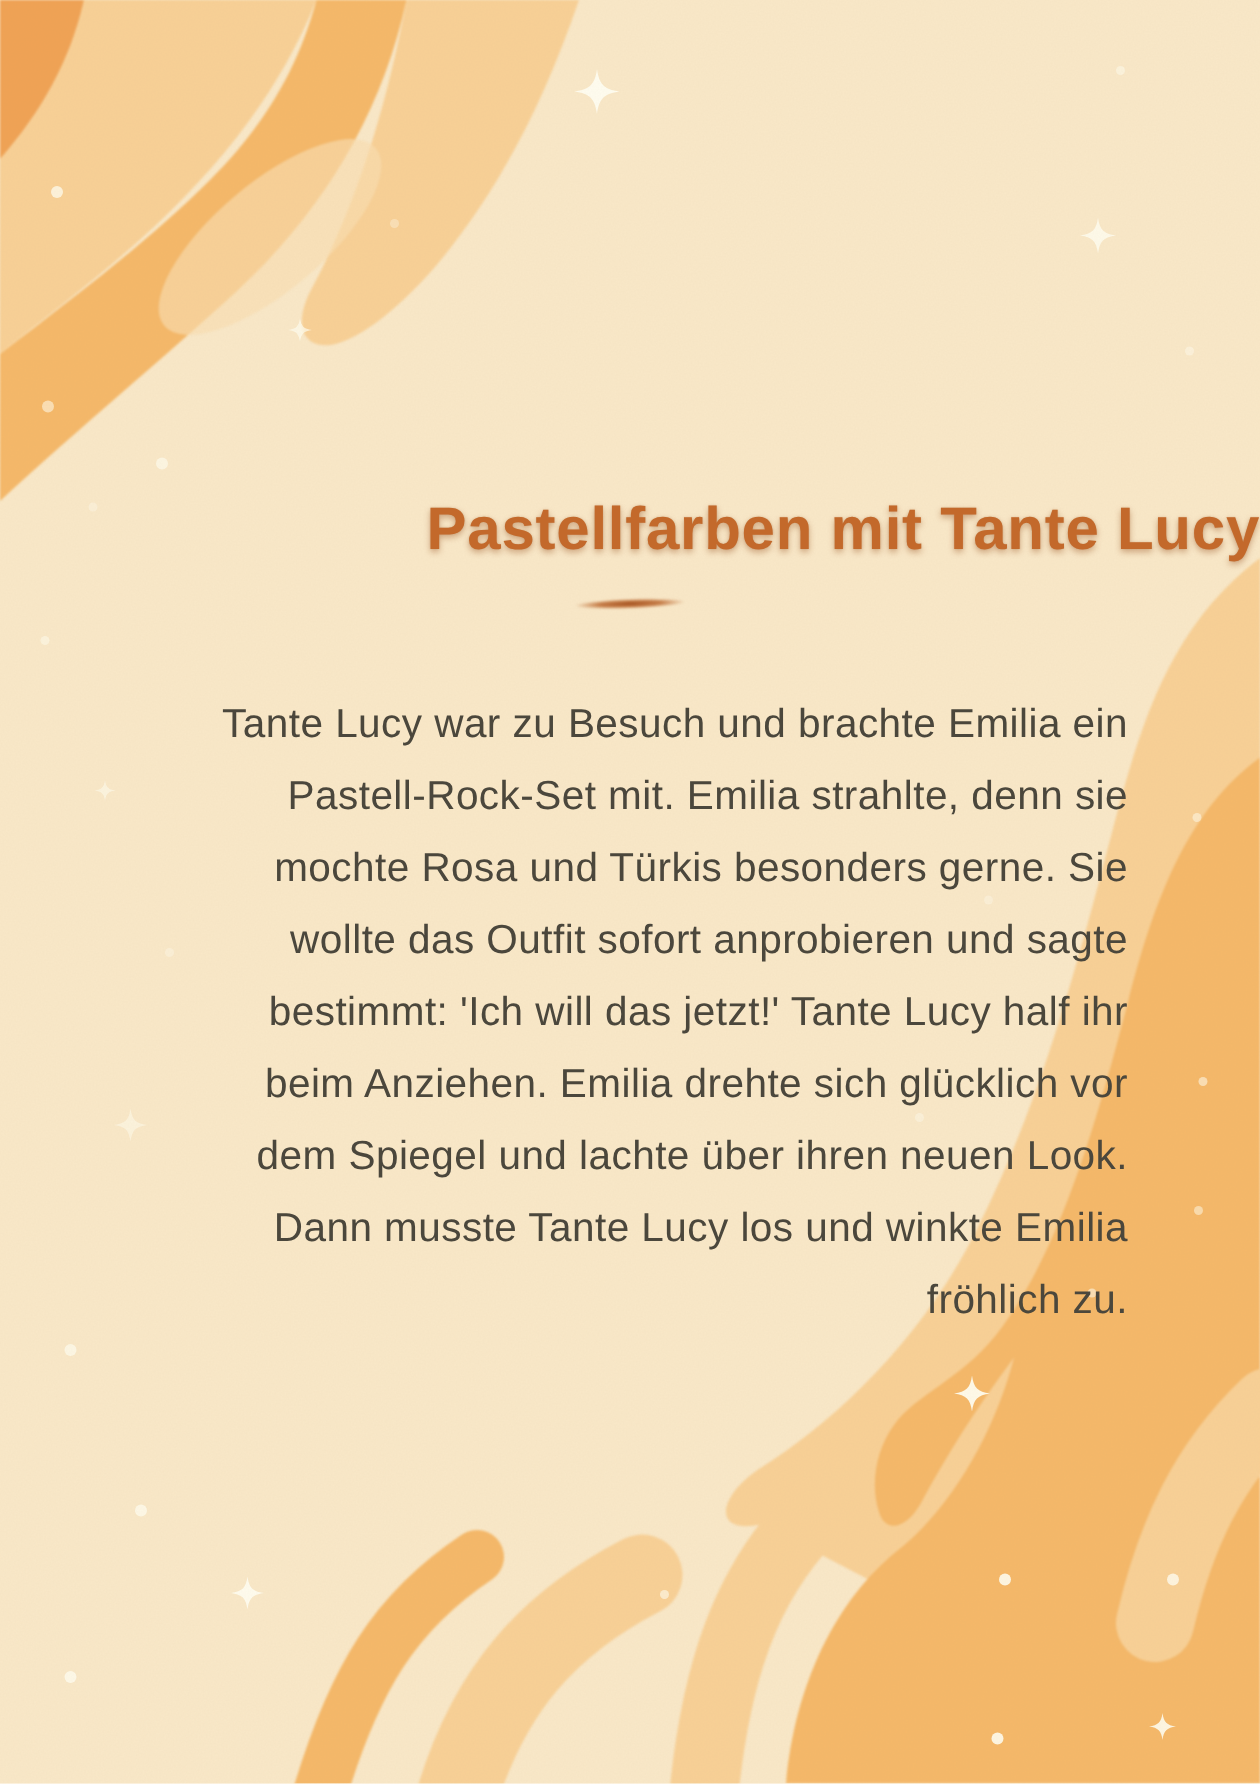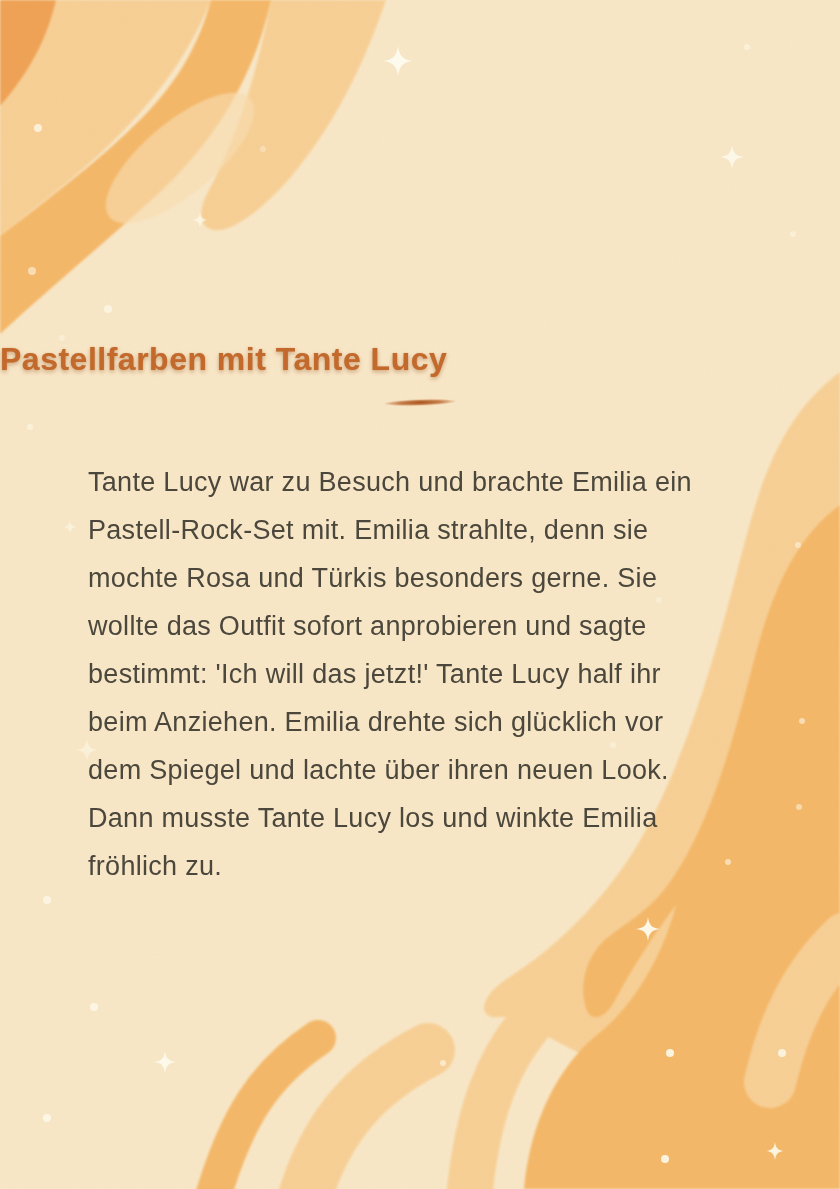--- a/index.html
+++ b/index.html
@@ -15,36 +15,36 @@
   }
   svg.bg{position:absolute; inset:0; width:840px; height:1189px; display:block;}
   .fill-dark{fill:var(--swirl-dark);}
   .fill-medium{fill:var(--swirl-medium);}
   .fill-light{fill:var(--swirl-light);}
   .fill-pale{fill:var(--swirl-pale);}
   .stroke-light{stroke:var(--swirl-light); fill:none; stroke-linecap:round;}
   .stroke-medium{stroke:var(--swirl-medium); fill:none; stroke-linecap:round;}
   .soft{filter:blur(0.8px);}
   .page-title{
-    position:absolute; top:320px; left:0; width:100%;
-    text-align:left; font-size:32px; font-weight:bold;
+    position:absolute; top:304px; left:0; width:100%;
+    text-align:right; font-size:40px; font-weight:bold;
     letter-spacing:0.5px; color:var(--title);
     text-shadow:0 2px 4px rgba(141,63,12,0.40), 0 0 1px rgba(141,63,12,0.25);
   }
   .title-divider{
     position:absolute; top:398px; left:50%;
     width:100px; height:9px; transform:translateX(-50%) rotate(-2deg);
     background:radial-gradient(closest-side,
       rgba(160,74,22,0.95) 0%, rgba(186,100,42,0.80) 42%, rgba(186,100,42,0) 74%);
     filter:blur(0.6px);
     border-radius:50%;
   }
   .story-text{
     position:absolute; top:458px; left:88px; right:88px;
-    text-align:left; white-space:pre-line;
+    text-align:right; white-space:pre-line;
     font-size:27px; line-height:48px; letter-spacing:0.3px;
     color:var(--body-text);
   }
 </style>
 </head>
 <body>
 
 <div class="page">
 
   <svg class="bg" viewBox="0 0 840 1189" aria-hidden="true">

